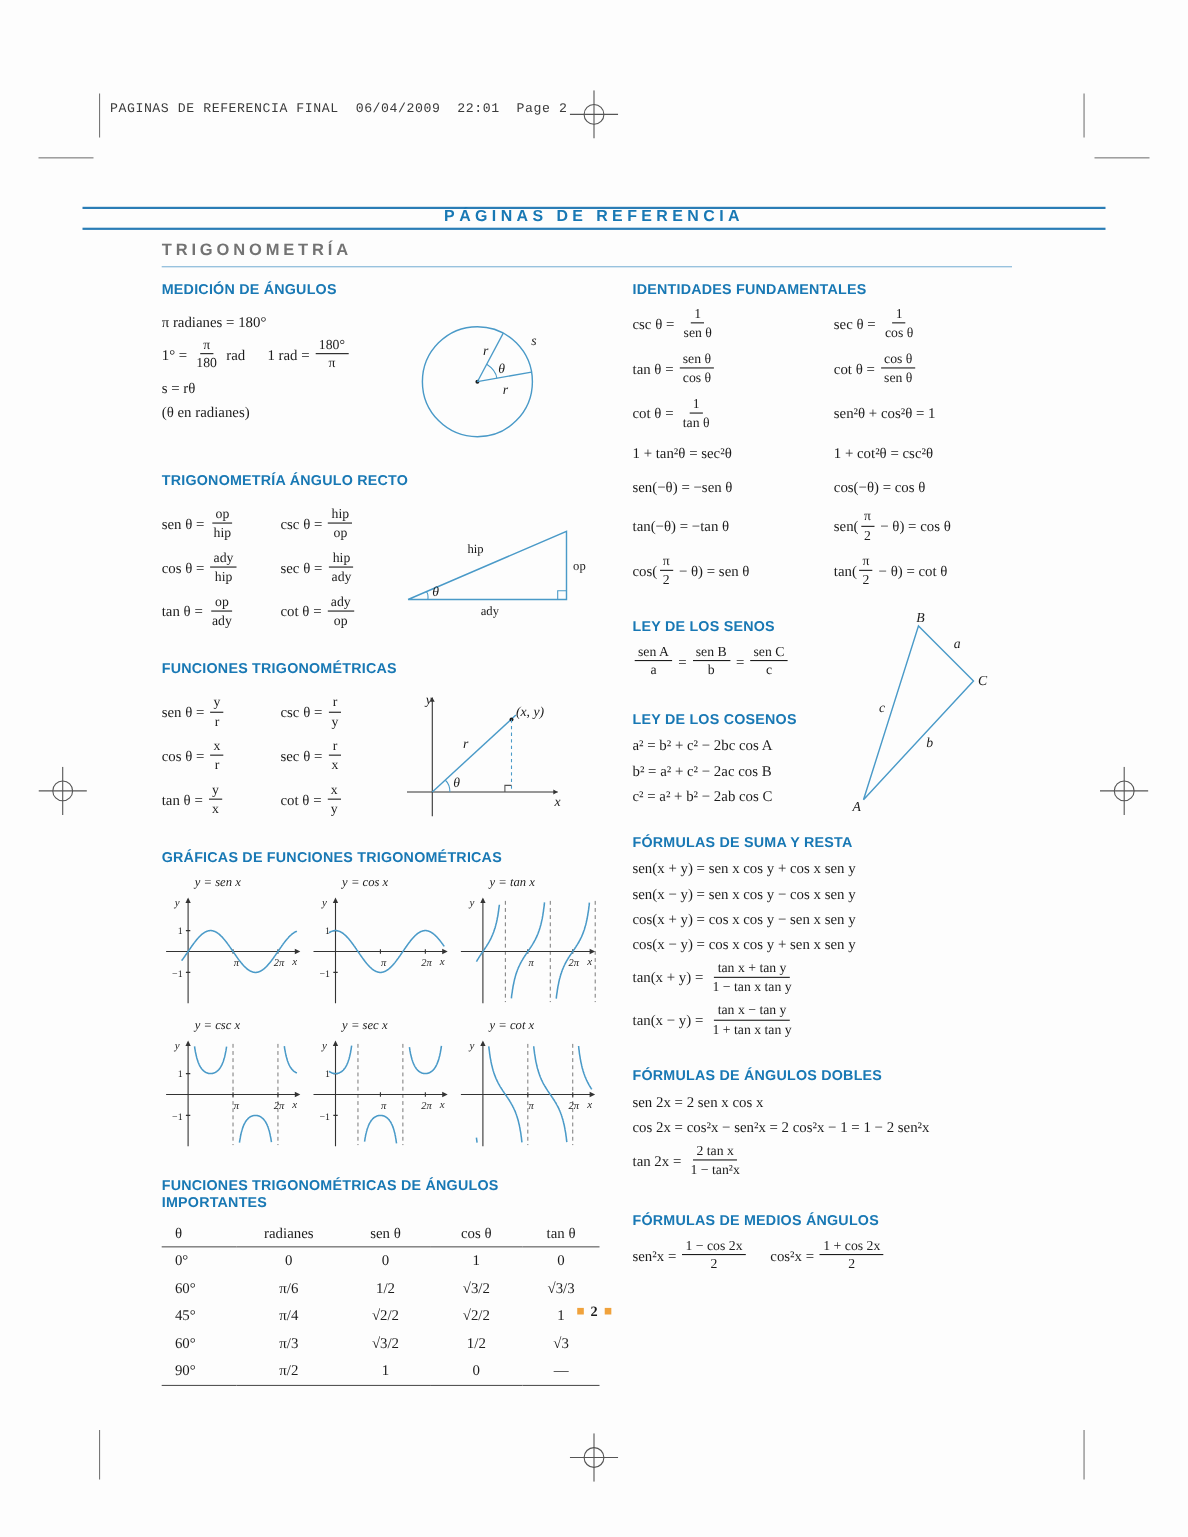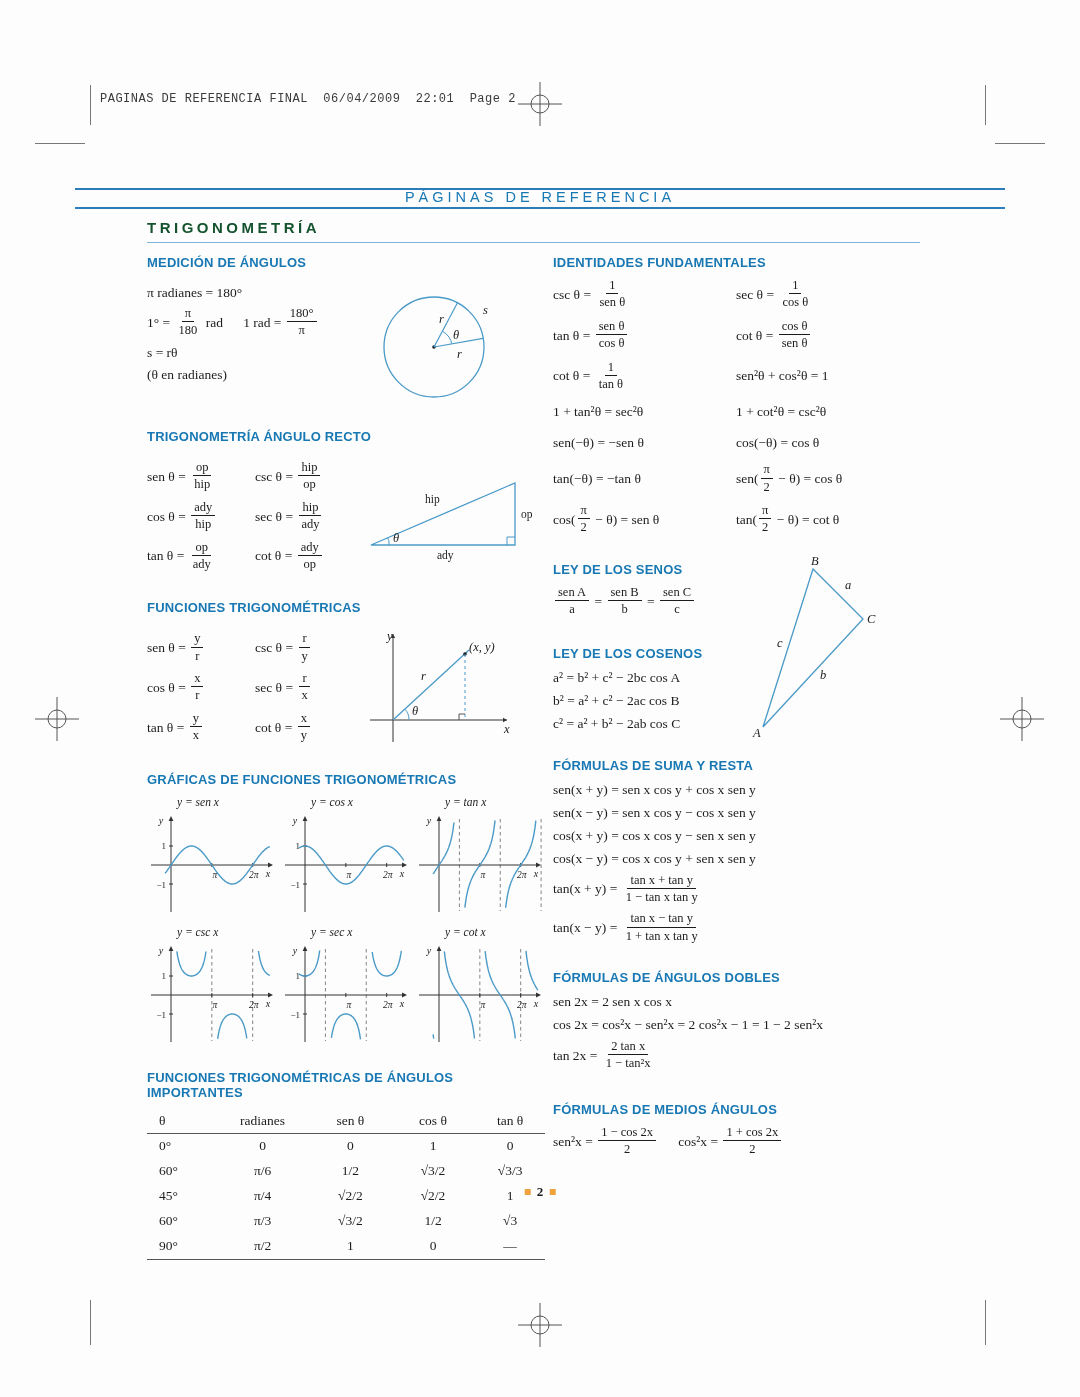--- a/index.html
+++ b/index.html
@@ -11,30 +11,30 @@
         font-size:12px;color:#3a3a3a;white-space:pre;letter-spacing:.5px;}
   .cropv{position:absolute;width:1px;background:#777;}
   .croph{position:absolute;height:1px;background:#777;}
   .reg{position:absolute;width:44px;height:44px;}
 
   
   .rule{position:absolute;background:#2a7db6;}
   .title-rule-top{left:75px;width:930px;top:188px;height:2px;}
   .title-rule-bottom{left:75px;width:930px;top:207px;height:2px;}
   .main-title{position:absolute;top:190px;left:0;width:100%;text-align:center;
-      font-family:"Liberation Sans",sans-serif;font-size:14.5px;font-weight:normal;
+      font-family:"Liberation Sans",sans-serif;font-size:14.5px;font-weight:bold;
       letter-spacing:4px;color:#1878b4;line-height:15px;}
   .section-title{position:absolute;top:219px;left:147px;font-family:"Liberation Sans",sans-serif;
-      font-size:15px;font-weight:bold;letter-spacing:3.5px;color:#14532d;}
+      font-size:15px;font-weight:bold;letter-spacing:3.5px;color:#737373;}
   .section-rule{top:242px;left:147px;width:773px;height:1px;background:#7fb4d6;}
 
   
   .col{position:absolute;top:255px;}
   .col-left{left:147px;width:398px;}
-  .col-right{left:553px;width:392px;}
+  .col-right{left:575px;width:392px;}
   .sec{margin-bottom:20px;position:relative;}
   .sec-head{font-family:"Liberation Sans",sans-serif;font-size:13px;font-weight:600;
       color:#1878b4;letter-spacing:.2px;margin:0 0 9px 0;}
 
   
   .ft{white-space:pre;text-align:center;}
   .fline{margin:7px 0;font-size:13.5px;display:flex;align-items:center;}
   .frow{display:flex;margin:8px 0;align-items:center;}
   .fcell{font-size:13.5px;display:flex;align-items:center;}
   .two-col .fcell:first-child{width:108px;}

